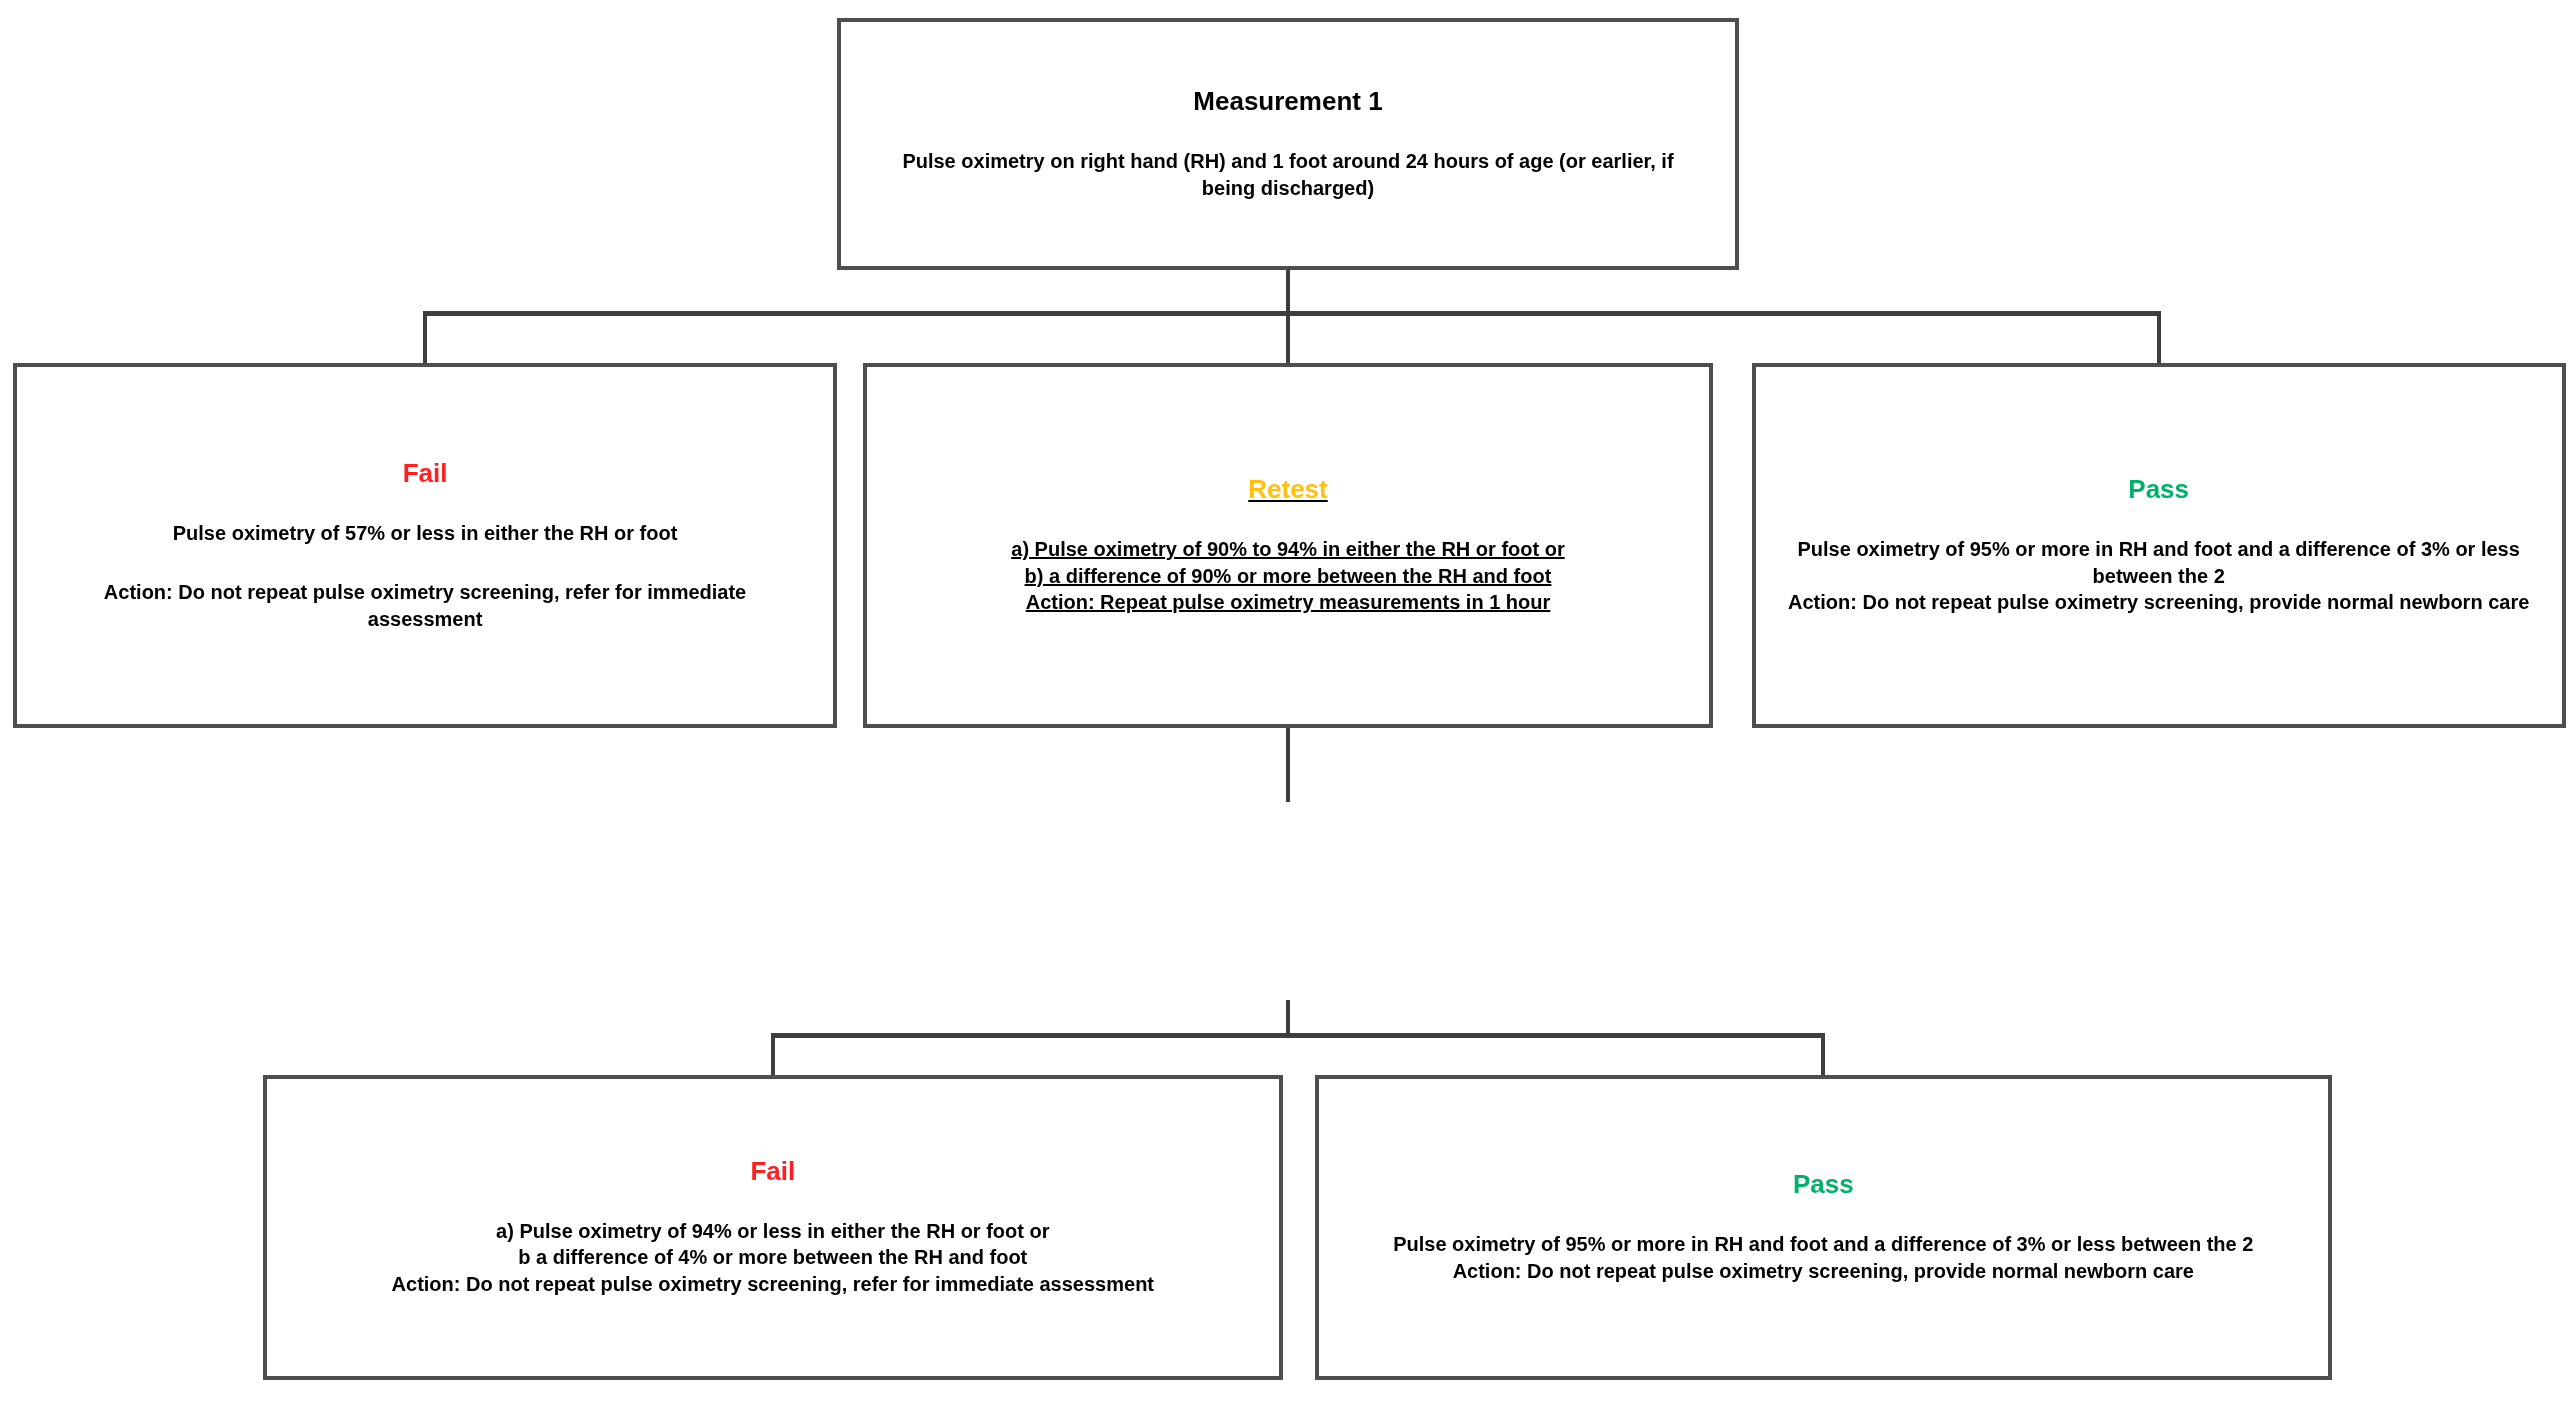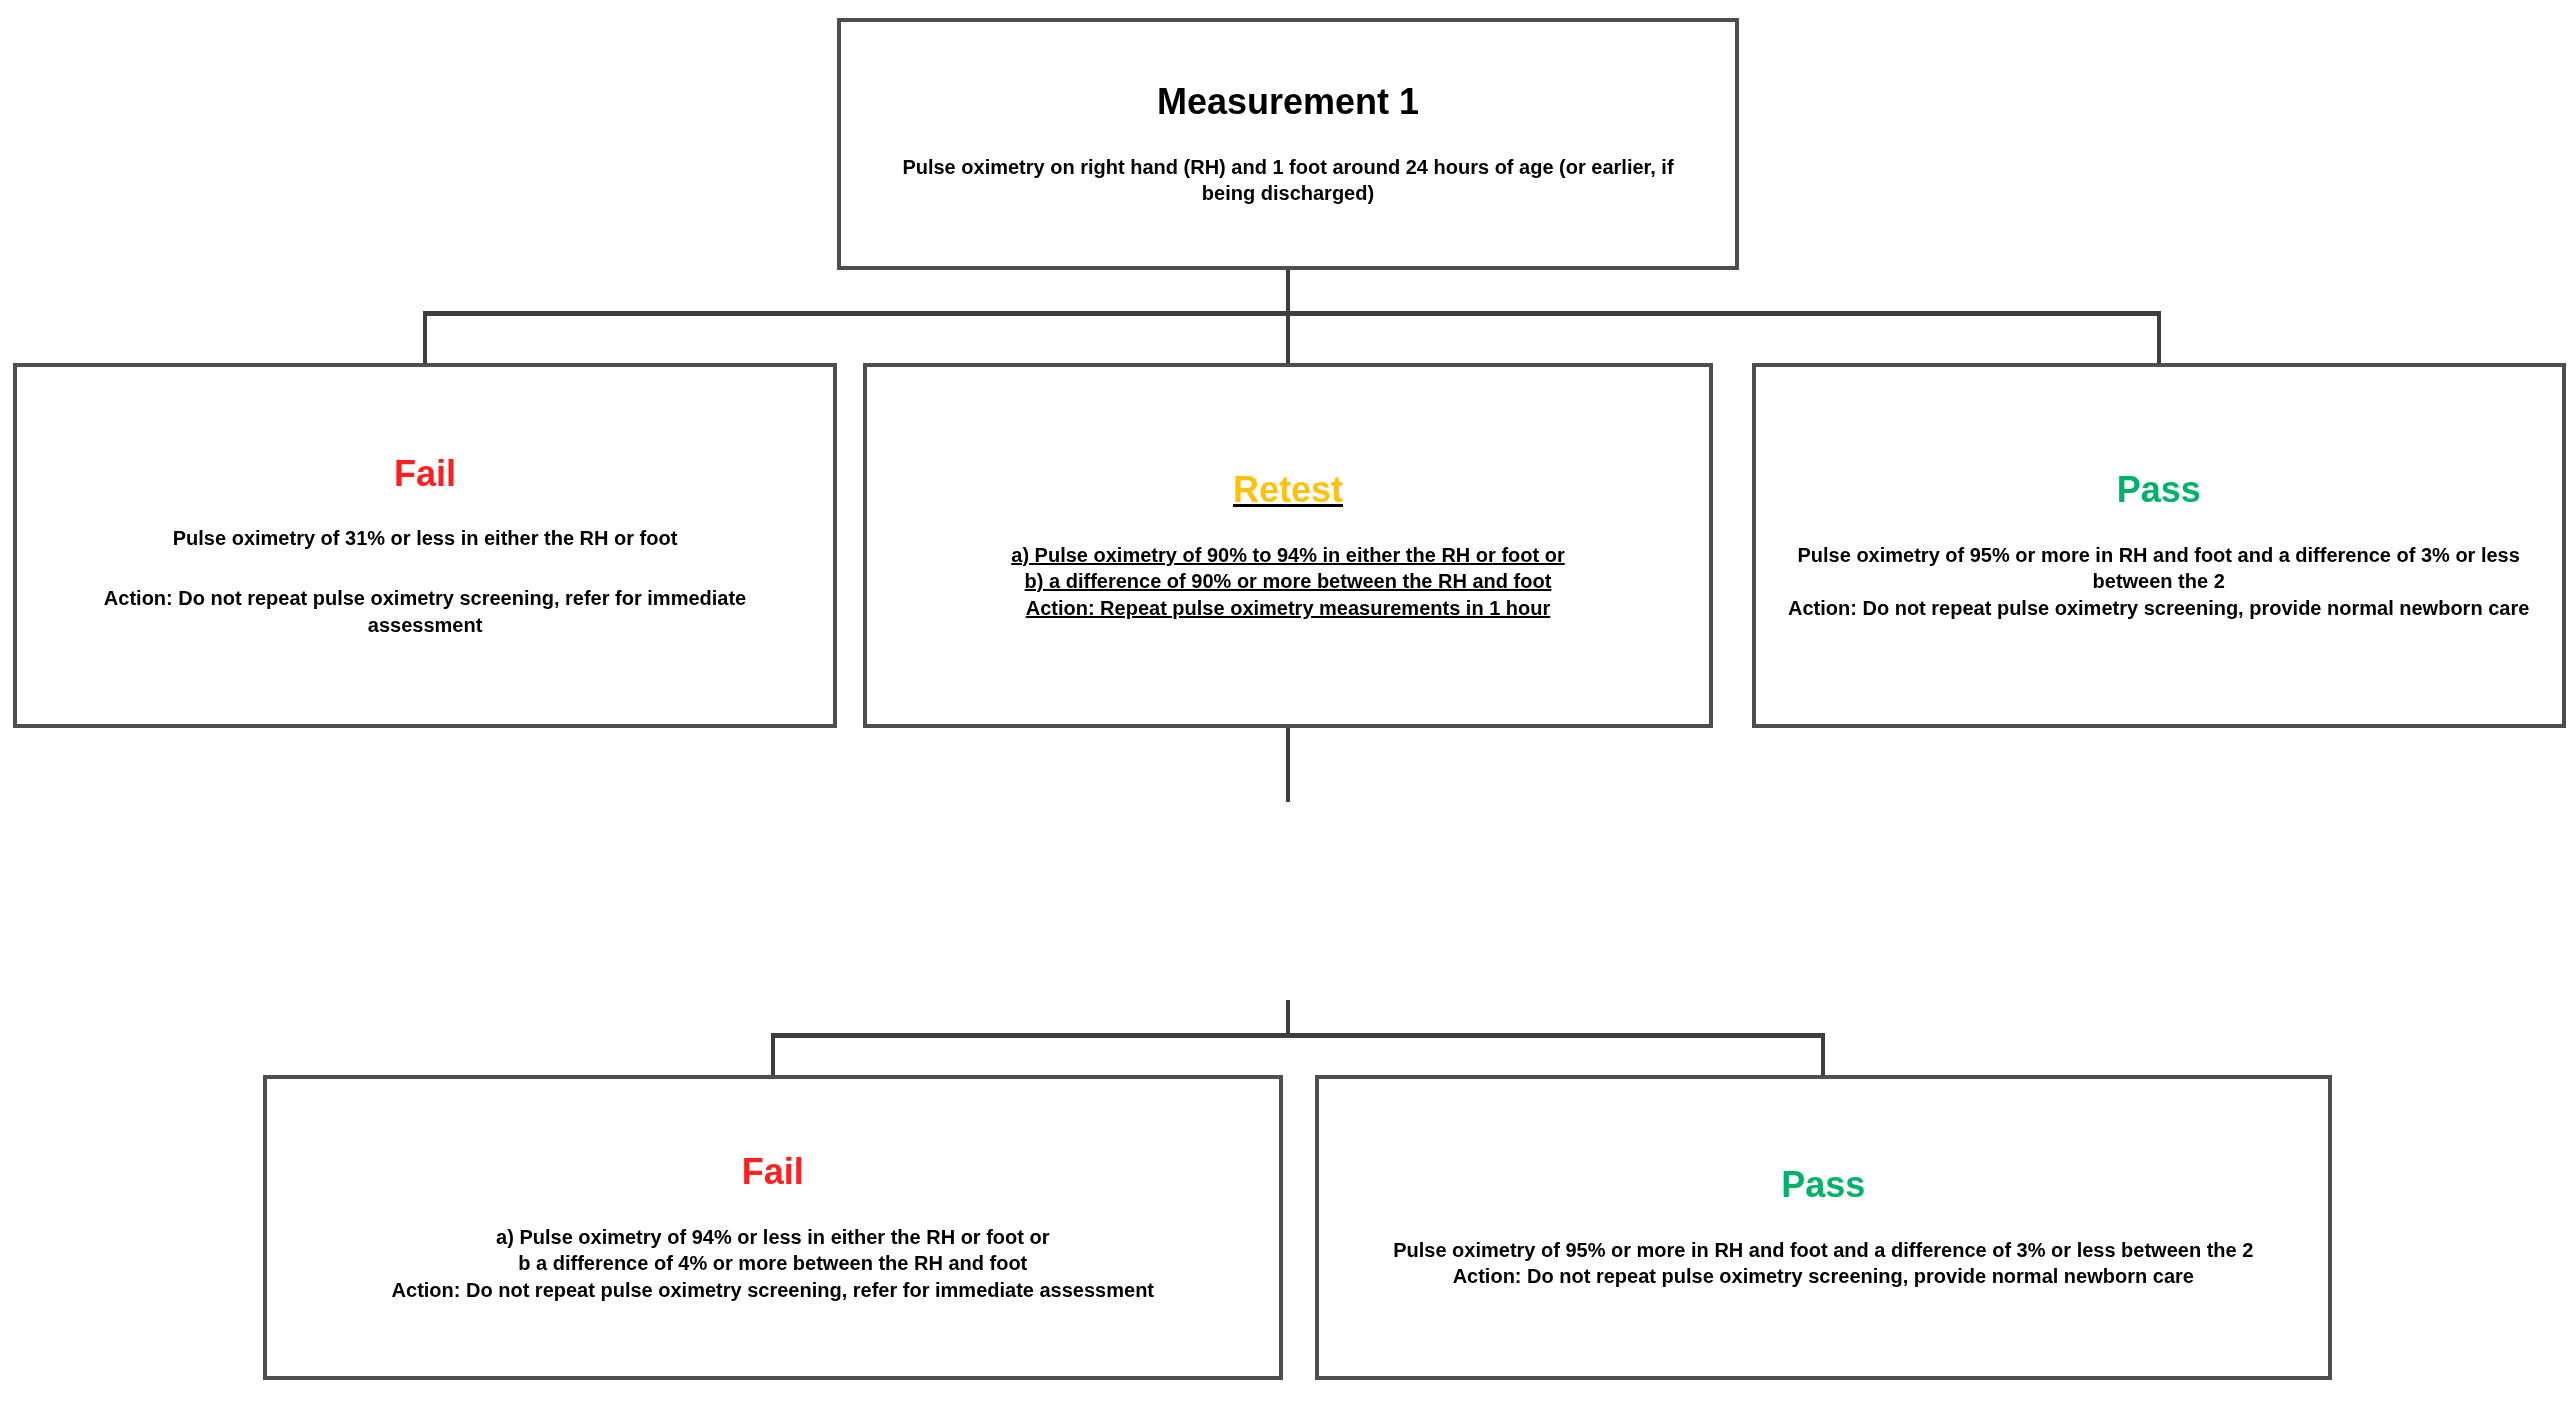--- a/index.html
+++ b/index.html
@@ -19,21 +19,21 @@
     background: #ffffff;
     border: 4.5px solid var(--border, #4e4e4e);
     display: flex;
     flex-direction: column;
     justify-content: center;
     align-items: center;
     text-align: center;
     padding: 19px 35px;
   }
   .node-title {
-    font-size: 36px;
+    font-size: 26px;
     line-height: 1.15;
     margin-bottom: 31px;
   }
   .node p {
     margin: 0;
     font-size: 20px;
     line-height: 1.33;
   }
   .node p.para-gap { margin-bottom: 33px; }
   .t-fail   { color: var(--fail,   #fe2020); }
@@ -59,21 +59,21 @@
   <div class="line" style="left:calc(30% - 1.9px); top:73.71%; width:3.8px; height:2.96%;"></div>
   <div class="line" style="left:calc(70.78% - 1.9px); top:73.71%; width:3.8px; height:2.96%;"></div>
 
   <div class="node" style="left:32.5%; top:1.28%; width:35%; height:18%; padding:19px 38px;">
     <div class="node-title">Measurement 1</div>
     <p>Pulse oximetry on right hand (RH) and 1 foot around 24 hours of age (or earlier, if being discharged)</p>
   </div>
 
   <div class="node" style="left:0.5%; top:25.88%; width:32%; height:26.06%;">
     <div class="node-title t-fail">Fail</div>
-    <p class="para-gap">Pulse oximetry of 31% or less in either the RH or foot</p>
+    <p class="para-gap">Pulse oximetry of 57% or less in either the RH or foot</p>
     <p>Action: Do not repeat pulse oximetry screening, refer for immediate assessment</p>
   </div>
 
   <div class="node" style="left:33.5%; top:25.88%; width:33%; height:26.06%; padding:8px 29px;text-decoration:underline;">
     <div class="node-title t-retest">Retest</div>
     <p>a) Pulse oximetry of 90% to 94% in either the RH or foot or</p>
     <p>b) a difference of 90% or more between the RH and foot</p>
     <p>Action: Repeat pulse oximetry measurements in 1 hour</p>
   </div>
 

